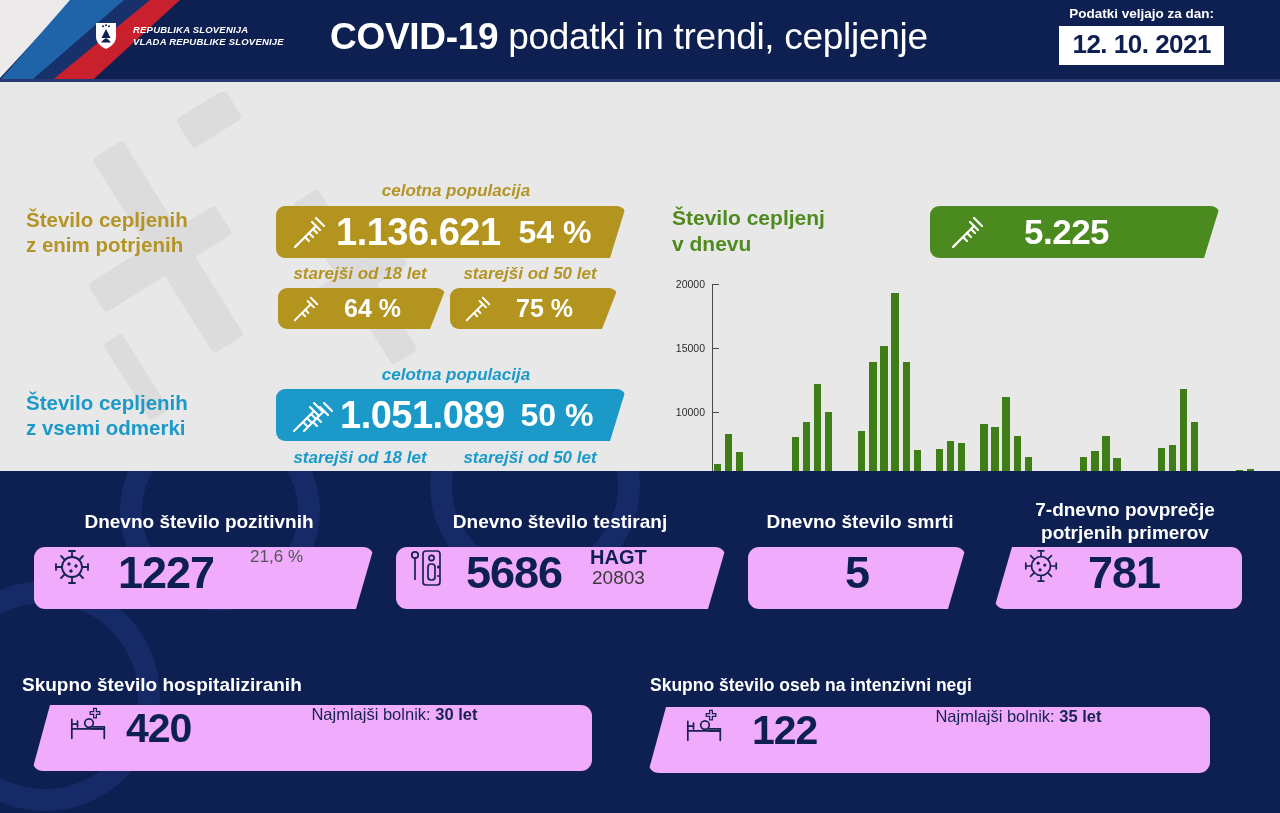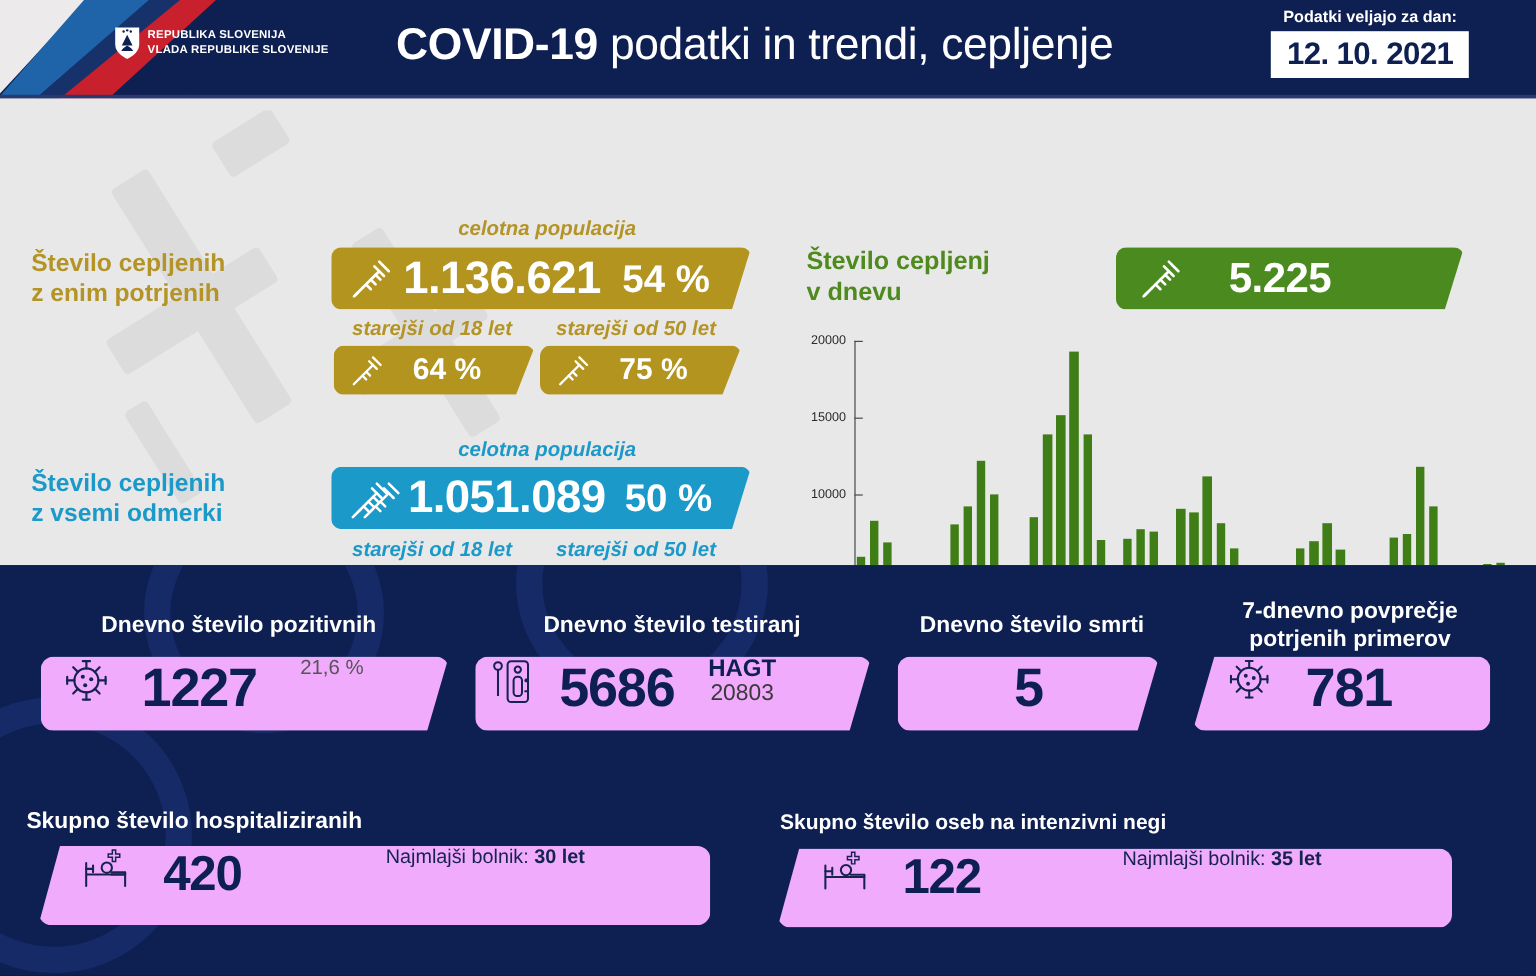--- a/index.html
+++ b/index.html
@@ -11,21 +11,21 @@
   }
 
   
   .header {
     position:absolute; left:0; top:0; width:1280px; height:82px;
     background:#0e1f52; overflow:hidden;
   }
   .hdr-flag { position:absolute; left:0; top:0; width:180px; height:110px; }
   .logo-wrap {
     position:absolute; left:95px; top:22px;
-    display:flex; align-items:center; gap:6px;
+    display:flex; align-items:center; gap:16px;font-style:italic;
   }
   .coa { width:22px; height:28px; flex:0 0 auto; }
   .gov-text { color:#ffffff; line-height:1.25; }
   .gov-text div { font-size:9.5px; font-weight:bold; letter-spacing:.2px; }
   .title {
     position:absolute; left:330px; top:16px; width:640px;
     color:#fff; font-size:37px; letter-spacing:-.3px; white-space:nowrap;
   }
   .title b { font-weight:bold; }
   .title span { font-weight:300; }
@@ -392,21 +392,21 @@
   <div class="card skew-l" style="left:32px;top:234px;width:560px;height:66px;padding-left:36px;">
     <svg width="42" height="40" viewBox="0 0 44 40">
       <g stroke="#16234f" stroke-width="1.8" fill="none" stroke-linecap="round">
         <path d="M4 14 V34 M4 24 H38 M38 24 V34"></path>
         <path d="M4 19 H10 M10 16 v6"></path>
         <circle cx="22" cy="18" r="4.5"></circle>
         <path d="M26 22 h12 a3 3 0 0 1 0 2 H26"></path>
         <path d="M30 10 h5 v-5 h4 v5 h5 v4 h-5 v5 h-4 v-5 h-5 z" transform="translate(-7,-4) scale(0.72) translate(12,4)"></path>
       </g>
     </svg>
-    <span class="big-sm" style="margin-left:26px;">420</span>
+    <span class="big-sm" style="margin-left:16px;">420</span>
     <span class="note" style="margin-left:120px;">
       <span>Najmlajši bolnik: </span><b>30 let</b>
     </span>
   </div>
 
   <div class="card skew-l" style="left:648px;top:236px;width:562px;height:66px;padding-left:36px;">
     <svg width="42" height="40" viewBox="0 0 44 40">
       <g stroke="#16234f" stroke-width="1.8" fill="none" stroke-linecap="round">
         <path d="M4 14 V34 M4 24 H38 M38 24 V34"></path>
         <path d="M4 19 H10 M10 16 v6"></path>

